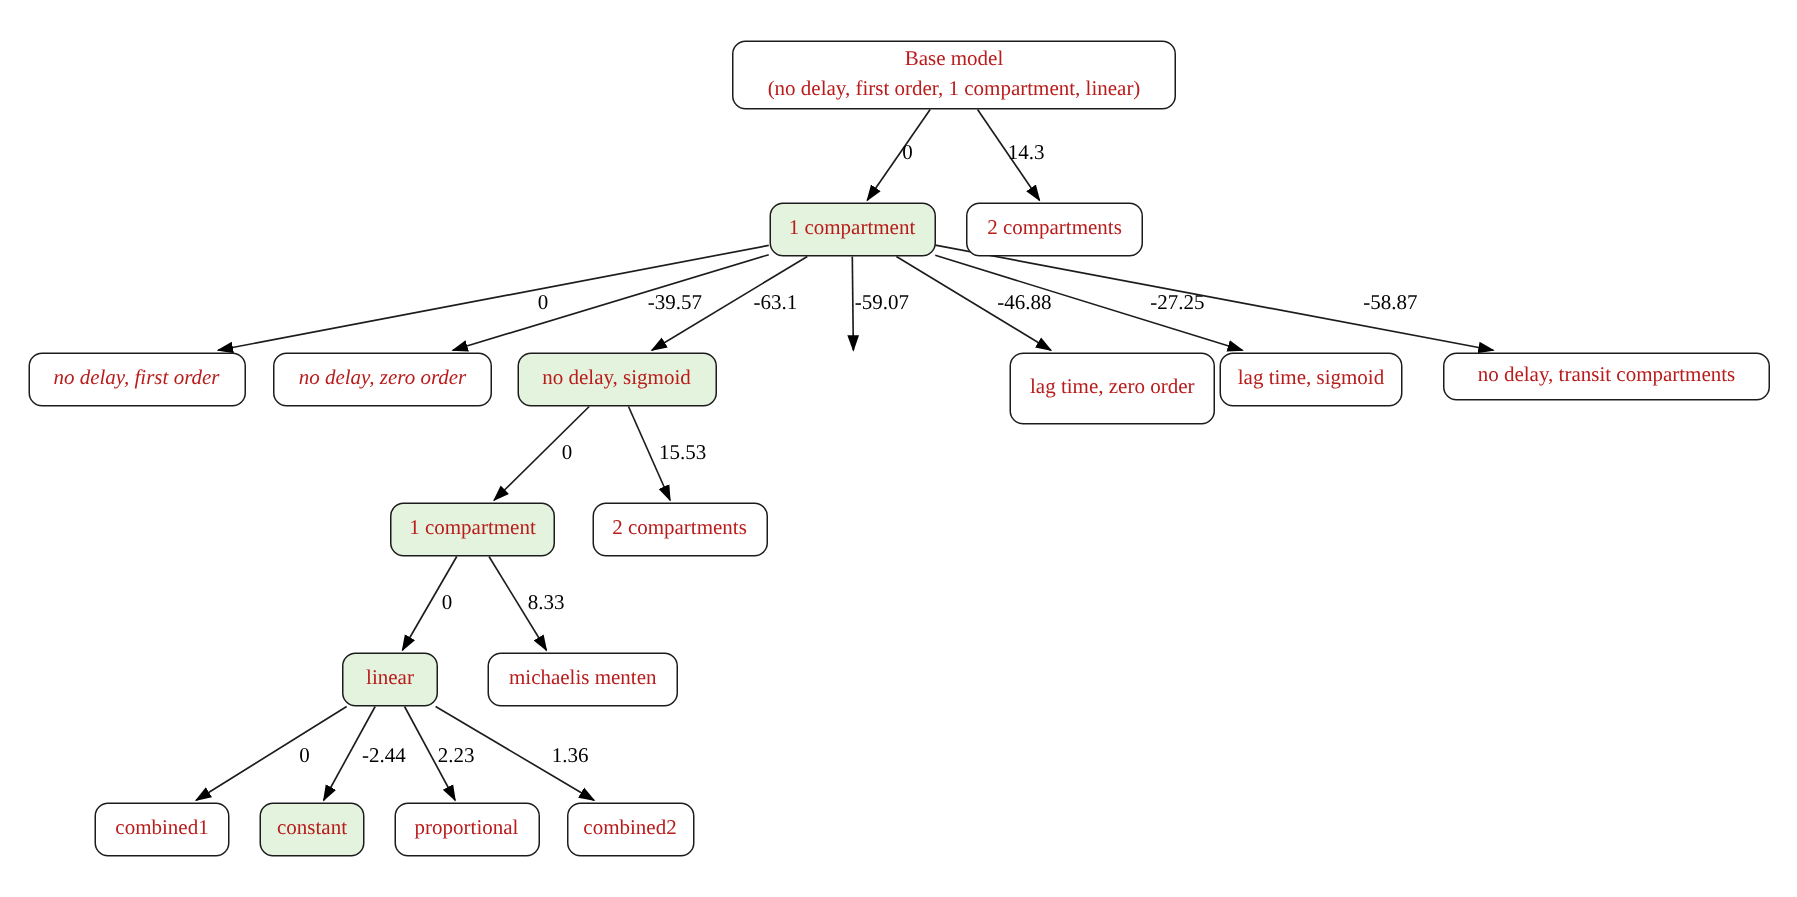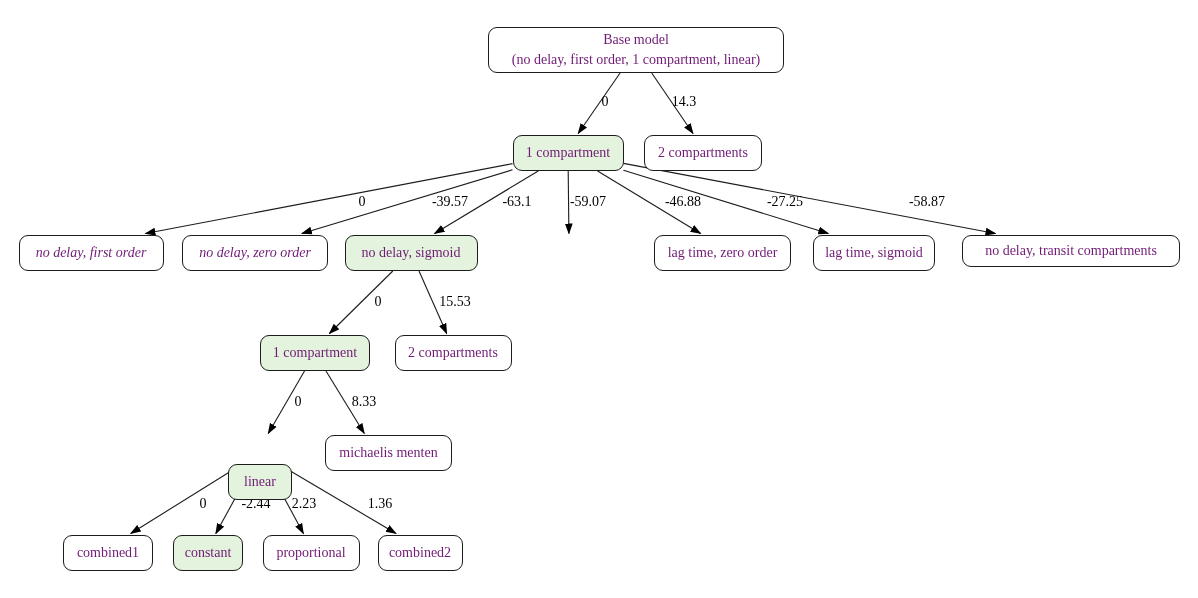--- a/index.html
+++ b/index.html
@@ -32,21 +32,21 @@
     box-sizing: border-box;
     border: 1px solid #1c1c1c;
     border-radius: 9px;
     background: #ffffff;
     display: flex;
     flex-direction: column;
     align-items: center;
     justify-content: center;
     font-size: 14px;
     line-height: 1.45;
-    color: #701a75;
+    color: #b91c1c;
     text-align: center;
     white-space: nowrap;
     padding: 0 2px;
   }
   .edge-label {
     font-family: "Liberation Serif", "DejaVu Serif", serif;
     font-size: 14px;
     fill: #000000;
   }
 </style>
@@ -110,36 +110,36 @@
       </div>
       <div class="node" style="left: 18.5px; top: 235px; width: 145px; height: 36px; background: rgb(255, 255, 255); border-color: rgb(28, 28, 28); font-style: italic;">
         <div>no delay, first order</div>
       </div>
       <div class="node" style="left: 182px; top: 235px; width: 146px; height: 36px; background: rgb(255, 255, 255); border-color: rgb(28, 28, 28); font-style: italic;">
         <div>no delay, zero order</div>
       </div>
       <div class="node" style="left: 344.5px; top: 235px; width: 133px; height: 36px; background: rgb(227, 243, 221); border-color: rgb(28, 28, 28);">
         <div>no delay, sigmoid</div>
       </div>
-      <div class="node" style="left: 654px; top: 235px; width: 137px; height: 36px; background: rgb(255, 255, 255); border-color: rgb(28, 28, 28);">
+      <div class="node" style="left: 673px; top: 235px; width: 137px; height: 48px; background: rgb(255, 255, 255); border-color: rgb(28, 28, 28);">
         <div>lag time, zero order</div>
       </div>
       <div class="node" style="left: 813px; top: 235px; width: 122px; height: 36px; background: rgb(255, 255, 255); border-color: rgb(28, 28, 28);">
         <div>lag time, sigmoid</div>
       </div>
       <div class="node" style="left: 962px; top: 235px; width: 218px; height: 32px; background: rgb(255, 255, 255); border-color: rgb(28, 28, 28);">
         <div>no delay, transit compartments</div>
       </div>
       <div class="node" style="left: 260px; top: 335px; width: 110px; height: 36px; background: rgb(227, 243, 221); border-color: rgb(28, 28, 28);">
         <div>1 compartment</div>
       </div>
       <div class="node" style="left: 394.5px; top: 335px; width: 117px; height: 36px; background: rgb(255, 255, 255); border-color: rgb(28, 28, 28);">
         <div>2 compartments</div>
       </div>
-      <div class="node" style="left: 228px; top: 435px; width: 64px; height: 36px; background: rgb(227, 243, 221); border-color: rgb(28, 28, 28); margin-top: 29px;">
+      <div class="node" style="left: 228px; top: 435px; width: 64px; height: 36px; background: rgb(227, 243, 221); border-color: rgb(28, 28, 28);">
         <div>linear</div>
       </div>
       <div class="node" style="left: 325px; top: 435px; width: 127px; height: 36px; background: rgb(255, 255, 255); border-color: rgb(28, 28, 28);">
         <div>michaelis menten</div>
       </div>
       <div class="node" style="left: 63px; top: 535px; width: 90px; height: 36px; background: rgb(255, 255, 255); border-color: rgb(28, 28, 28);">
         <div>combined1</div>
       </div>
       <div class="node" style="left: 173px; top: 535px; width: 70px; height: 36px; background: rgb(227, 243, 221); border-color: rgb(28, 28, 28);">
         <div>constant</div>

